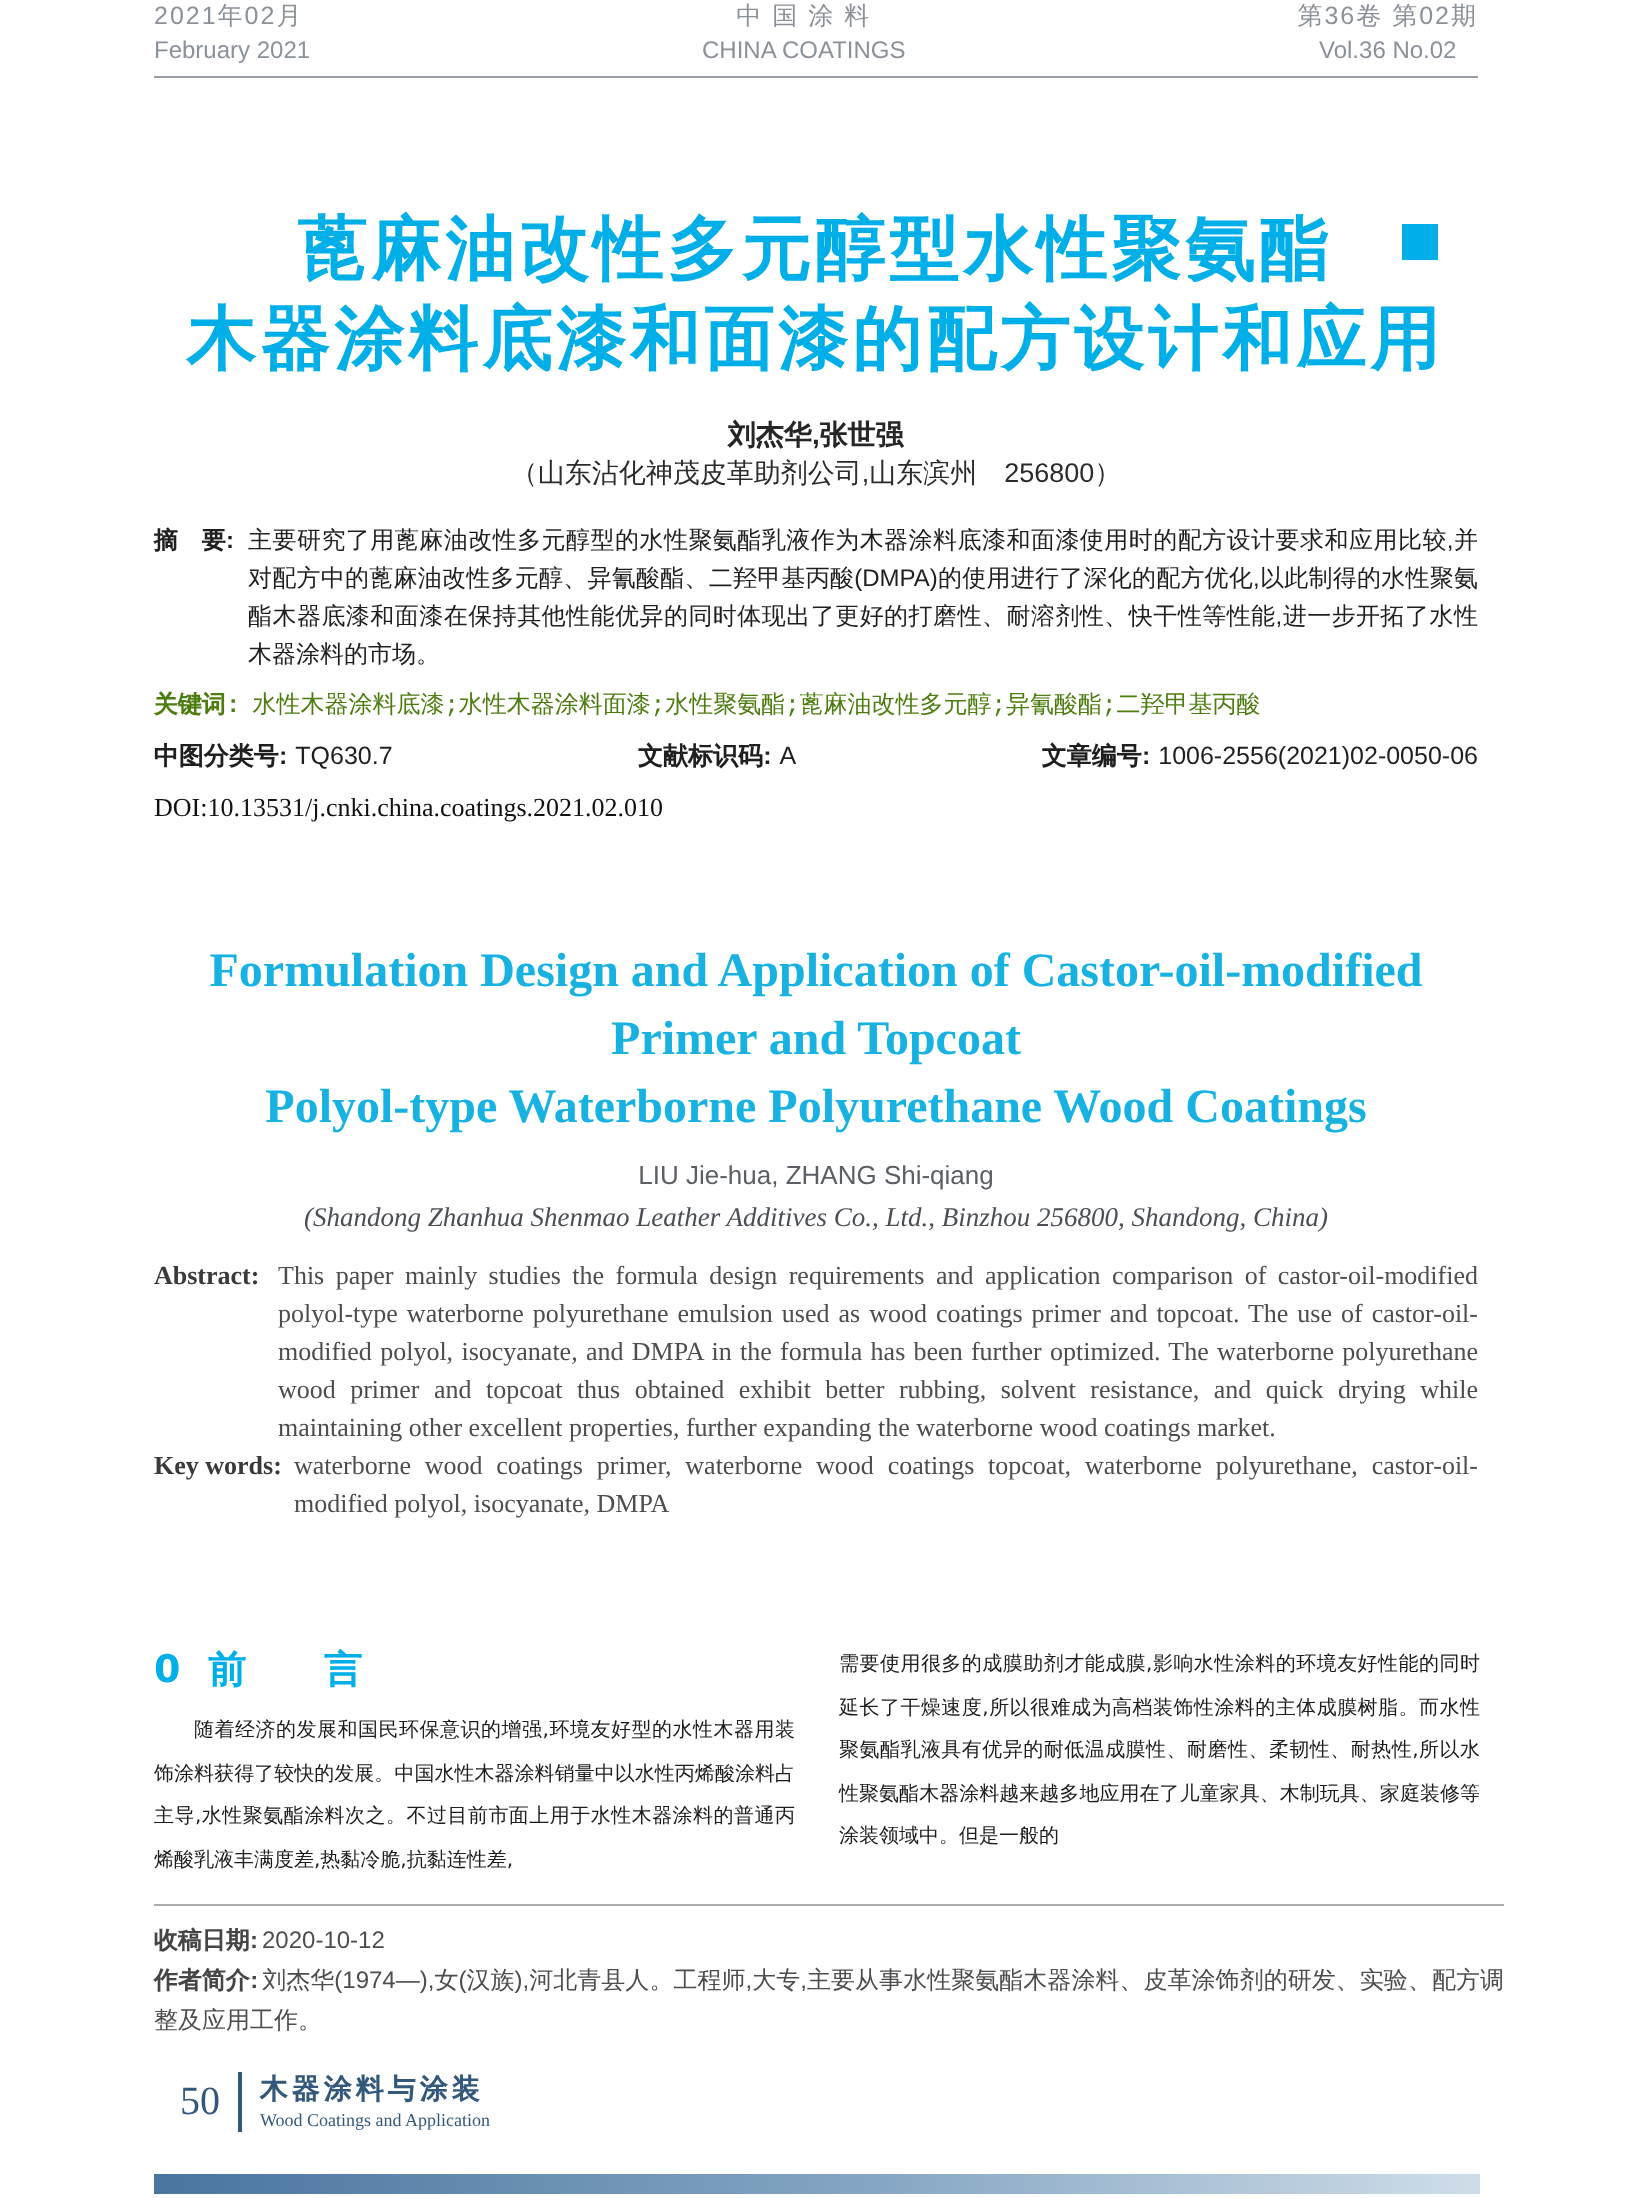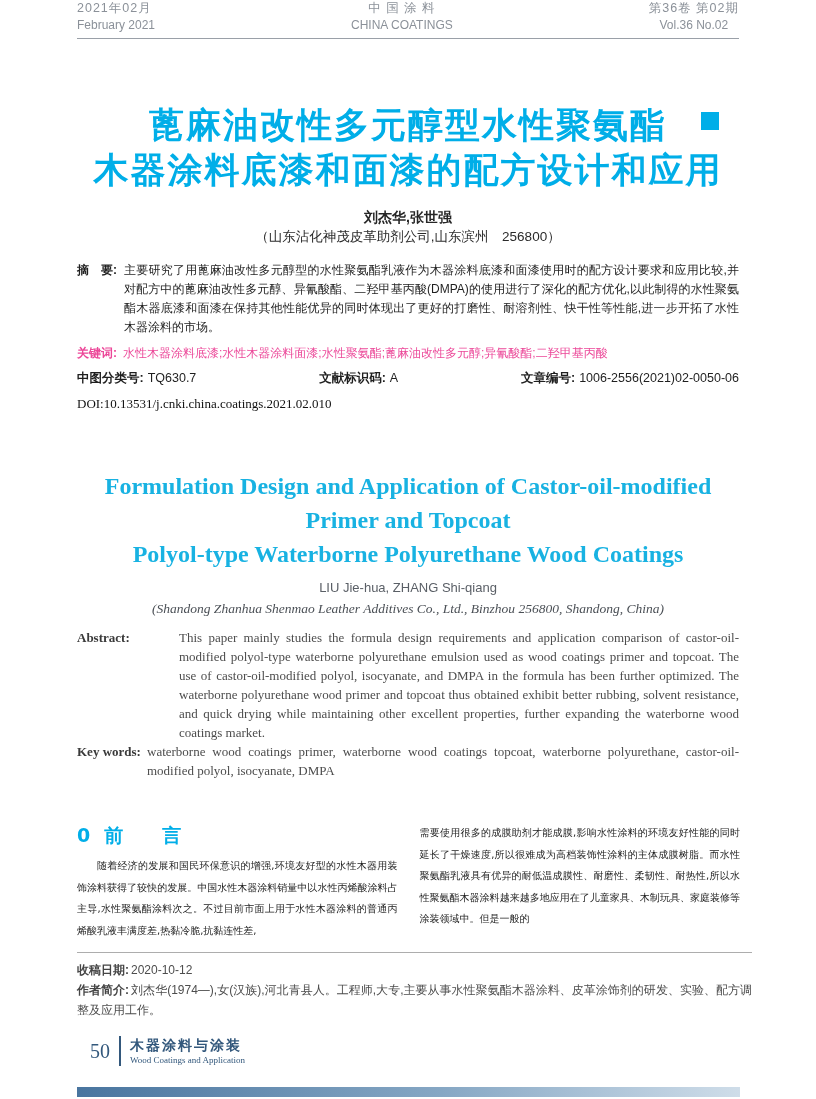--- a/index.html
+++ b/index.html
@@ -23,35 +23,35 @@
   
   .title-zh { margin-top:64px; text-align:center; color:#00aee8;
     font-family:"DejaVu Sans", sans-serif; font-weight:bold; font-size:35px; line-height:45px; letter-spacing:2px; }
   .authors-zh { margin-top:14px; text-align:center; font-size:14px; line-height:20px; color:#262626; font-weight:bold; }
   .affiliation-zh { text-align:center; font-size:13.5px; line-height:20px; color:#2b2b2b; }
 
   
   .abstract-zh { display:flex; margin-top:14px; font-size:12px; line-height:19px; color:#1f1f1f; }
   .abstract-zh .lbl { flex:0 0 47px; font-weight:bold; }
   .abstract-zh .txt { flex:1; text-align:justify; }
-  .keywords-zh { margin-top:7px; font-size:12px; line-height:19px; color:#ec4899; }
+  .keywords-zh { margin-top:7px; font-size:12px; line-height:19px; color:#4d7c0f;font-family:Liberation Mono, monospace; }
   .keywords-zh .lbl { font-weight:bold; margin-right:6px; }
   .clc-row { display:flex; justify-content:space-between; margin-top:6px; font-size:12.5px; line-height:19px; color:#1f1f1f; }
   .clc-row .lbl { font-weight:bold; margin-right:4px; }
   .doi { margin-top:6px; font-family:"Liberation Serif", serif; font-size:13px; line-height:19px; color:#111; }
 
   
   .title-en { margin-top:56px; text-align:center; color:#18b2e2;
     font-family:"Liberation Serif", serif; font-weight:bold; font-size:24px; line-height:34px; }
   .authors-en { margin-top:8px; text-align:center; font-size:13px; line-height:17px; color:#5a5f66; }
   .affiliation-en { text-align:center; font-family:"Liberation Serif", serif; font-style:italic;
     font-size:13.5px; line-height:19px; color:#4a4f55; margin-top:3px; }
   .abstract-en, .keywords-en { display:flex; font-family:"Liberation Serif", serif;
     font-size:13px; line-height:19px; color:#4d4d4d; }
-  .abstract-en { margin-top:10px;gap:40px; }
+  .abstract-en { margin-top:10px; }
   .abstract-en .lbl { flex:0 0 62px; font-weight:bold; color:#3a3a3a; }
   .keywords-en .lbl { flex:0 0 70px; font-weight:bold; color:#3a3a3a; }
   .abstract-en .txt, .keywords-en .txt { flex:1; text-align:justify; }
 
   
   .columns { position:absolute; top:822px; left:77px; right:76px; display:flex; gap:22px; }
   .col { flex:1; min-width:0; }
   .section-heading { color:#00aee8; font-family:"DejaVu Sans", sans-serif; font-weight:bold;
     font-size:19px; line-height:26px; margin-bottom:7px; }
   .section-heading .num { margin-right:14px; }

